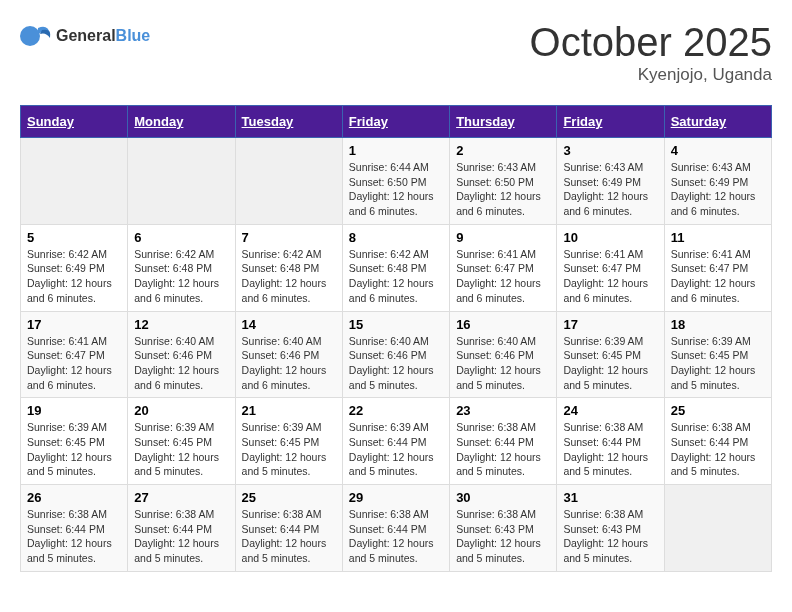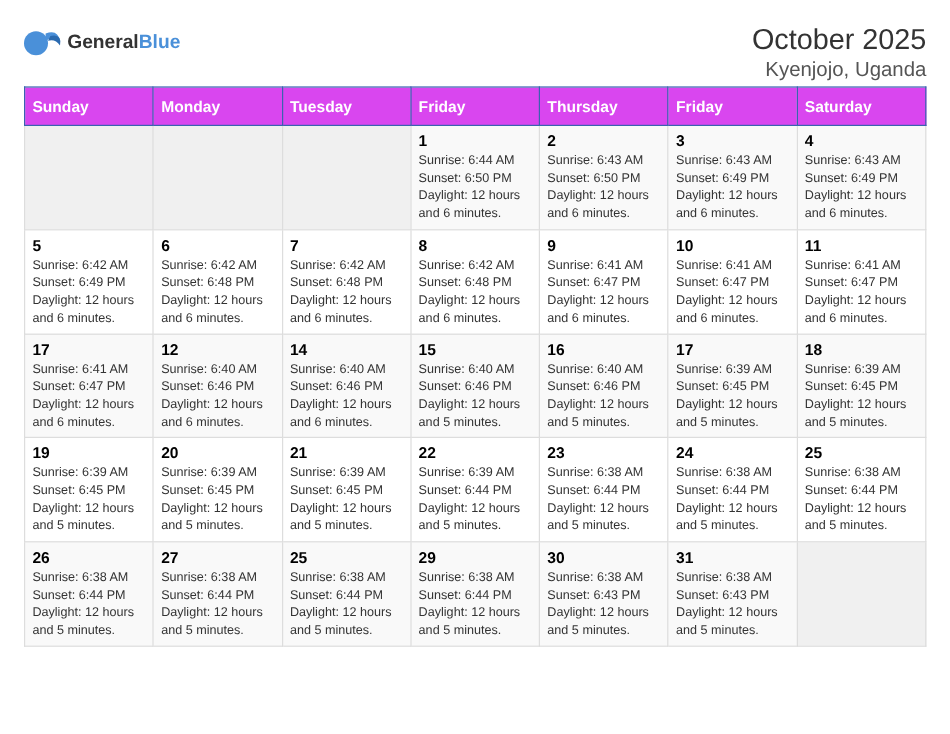--- a/index.html
+++ b/index.html
@@ -7,52 +7,53 @@
       font-family: Arial, sans-serif;
       background: #fff;
       width: 792px;
       min-height: 612px;
       padding: 20px;
     }
     .header {
       display: flex;
       justify-content: space-between;
       align-items: flex-start;
-      margin-bottom: 4px;
+      margin-bottom: 20px;
     }
     .logo {
       display: flex;
       flex-direction: column;
       align-items: flex-start;
     }
     .logo-text {
       display: flex;
       align-items: center;
       gap: 4px;
     }
     .title-section {
       text-align: right;
     }
     .month-title {
-      font-size: 24px;
+      font-size: 40px;
       font-weight: normal;
       color: #333;
     }
     .location-title {
       font-size: 17px;
       color: #555;
     }
     table {
       width: 100%;
       border-collapse: collapse;
       font-size: 11px;
     }
     thead tr {
-      background-color: #d946ef;
+      background-color: #4c1d95;
       color: white;
+      text-decoration: underline;
     }
     thead th {
       padding: 8px 6px;
       text-align: left;
       font-weight: bold;
       font-size: 13px;
       border: 1px solid #3a62b0;
     }
     tbody tr {
       border-bottom: 1px solid #ccc;

